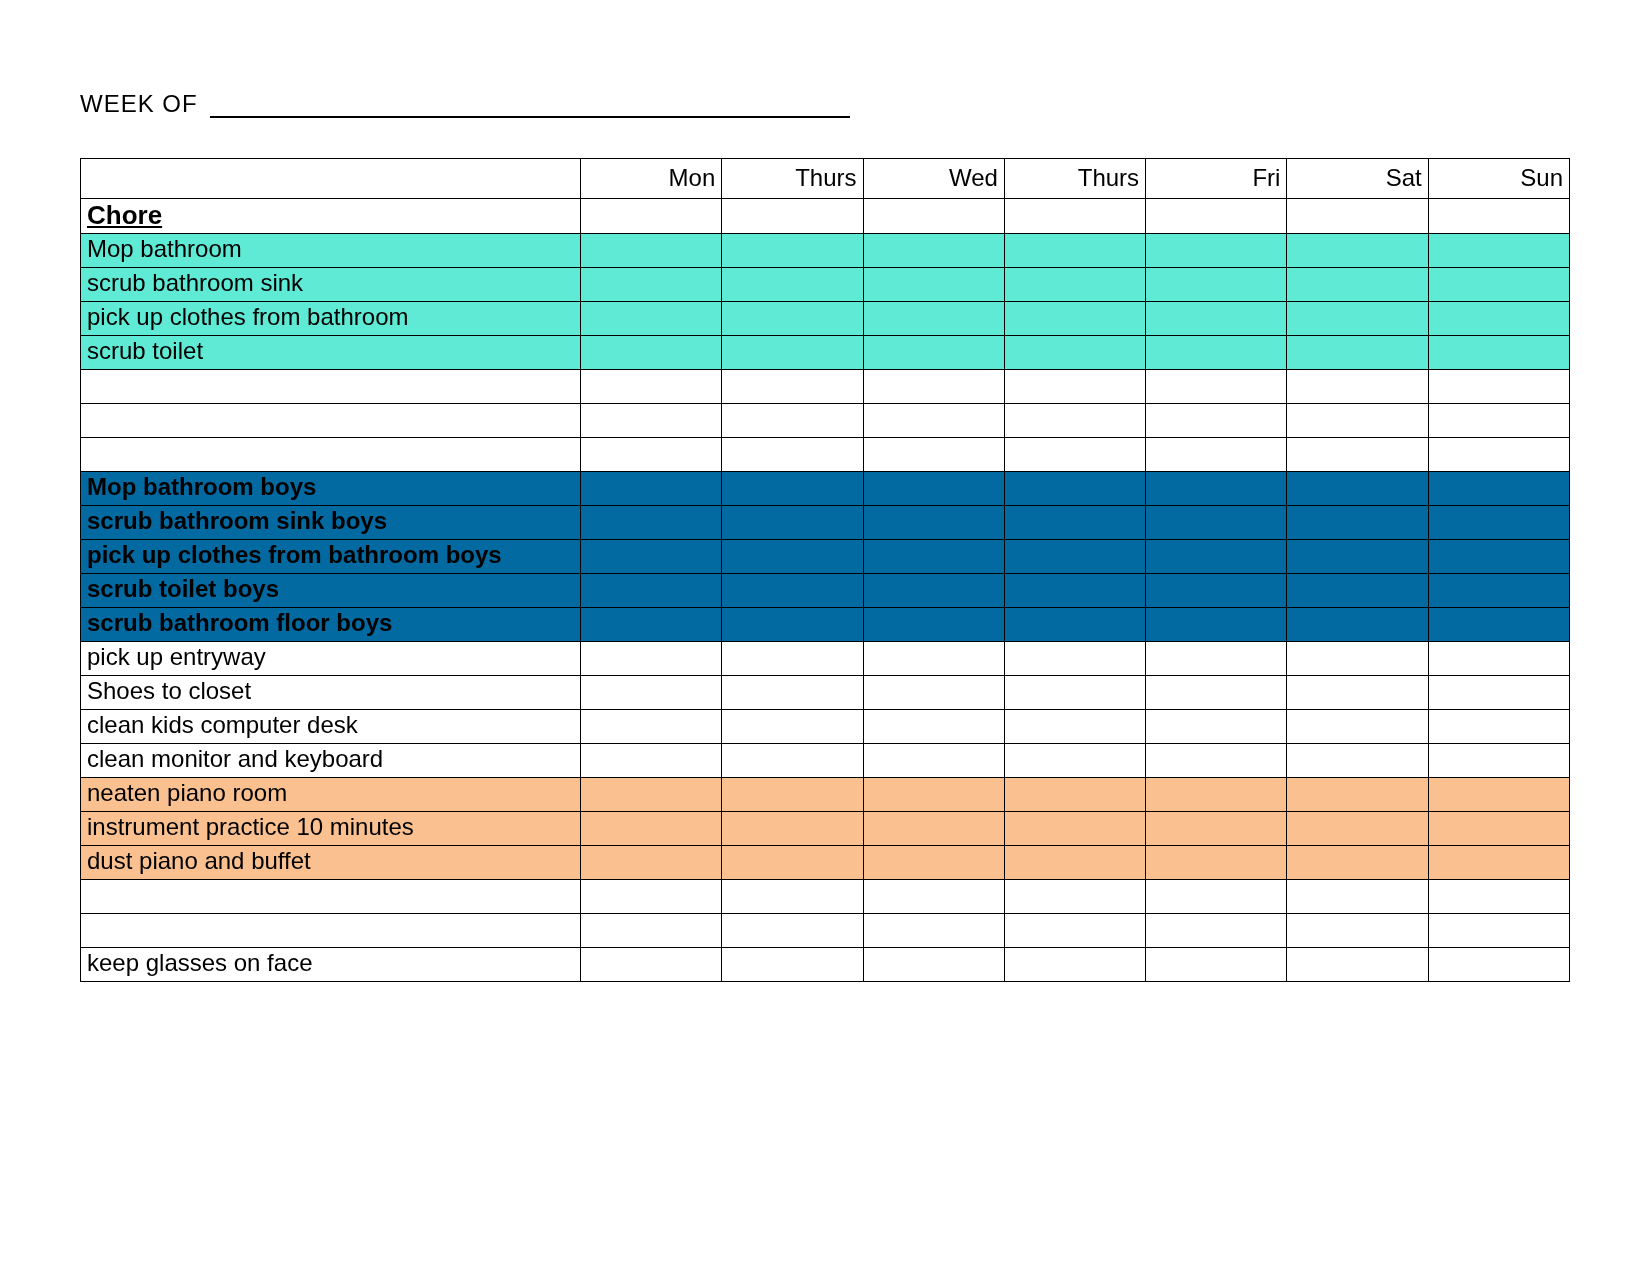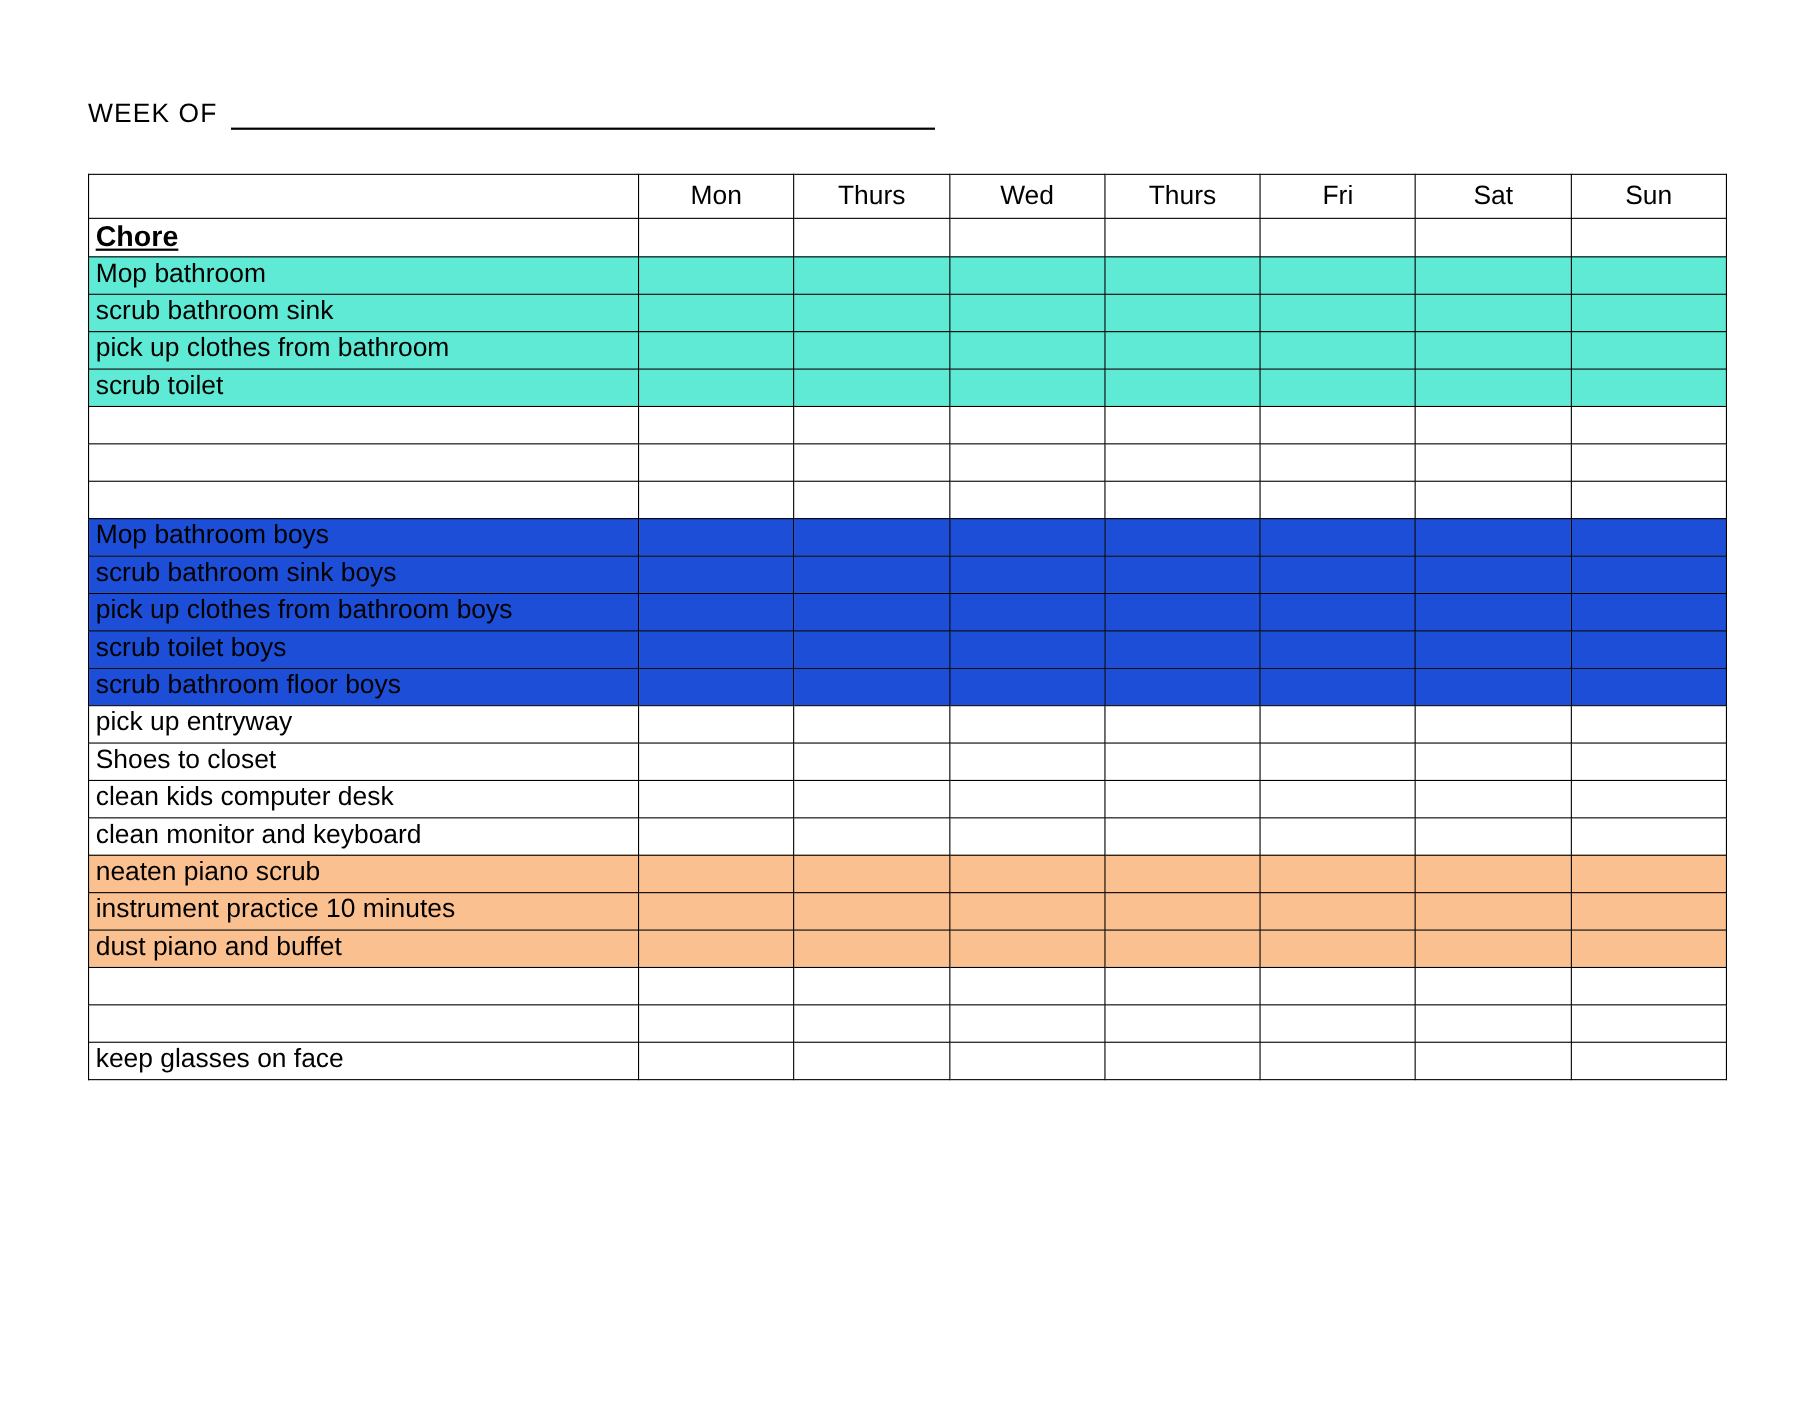--- a/index.html
+++ b/index.html
@@ -43,36 +43,36 @@
     border: 1px solid #000;
     font-size: 24px;
     line-height: 1.1;
     padding: 2px 6px 3px 6px;
     height: 28px;
     vertical-align: middle;
     text-align: left;
     background: #fff;
   }
   table.chore thead th {
-    text-align: center;
+    text-align: right;
     font-weight: 400;
     background: #fff;
     height: 34px;
   }
   table.chore thead th.first-head {
     text-align: left;
   }
   tr.section-row td.first-cell {
     font-weight: 700;
     text-decoration: underline;
     font-size: 26px;
   }
   
   tr.c-yellow td { background: #5eead4; }
-  tr.c-purple td { background: #1d4ed8; }
+  tr.c-purple td { background: #0369a1; font-weight: bold; }
   tr.c-orange td { background: #fac090; }
   tr.c-white  td { background: #ffffff; }
 </style>
 </head>
 <body>
 
 <div class="page">
 
   <div class="week-line">
     <span class="label">WEEK OF</span>
@@ -268,21 +268,21 @@
           <td class="first-cell">clean monitor and keyboard</td>
           <td></td>
           <td></td>
           <td></td>
           <td></td>
           <td></td>
           <td></td>
           <td></td>
         </tr>
         <tr class="c-orange">
-          <td class="first-cell">neaten piano scrub</td>
+          <td class="first-cell">neaten piano room</td>
           <td></td>
           <td></td>
           <td></td>
           <td></td>
           <td></td>
           <td></td>
           <td></td>
         </tr>
         <tr class="c-orange">
           <td class="first-cell">instrument practice 10 minutes</td>

